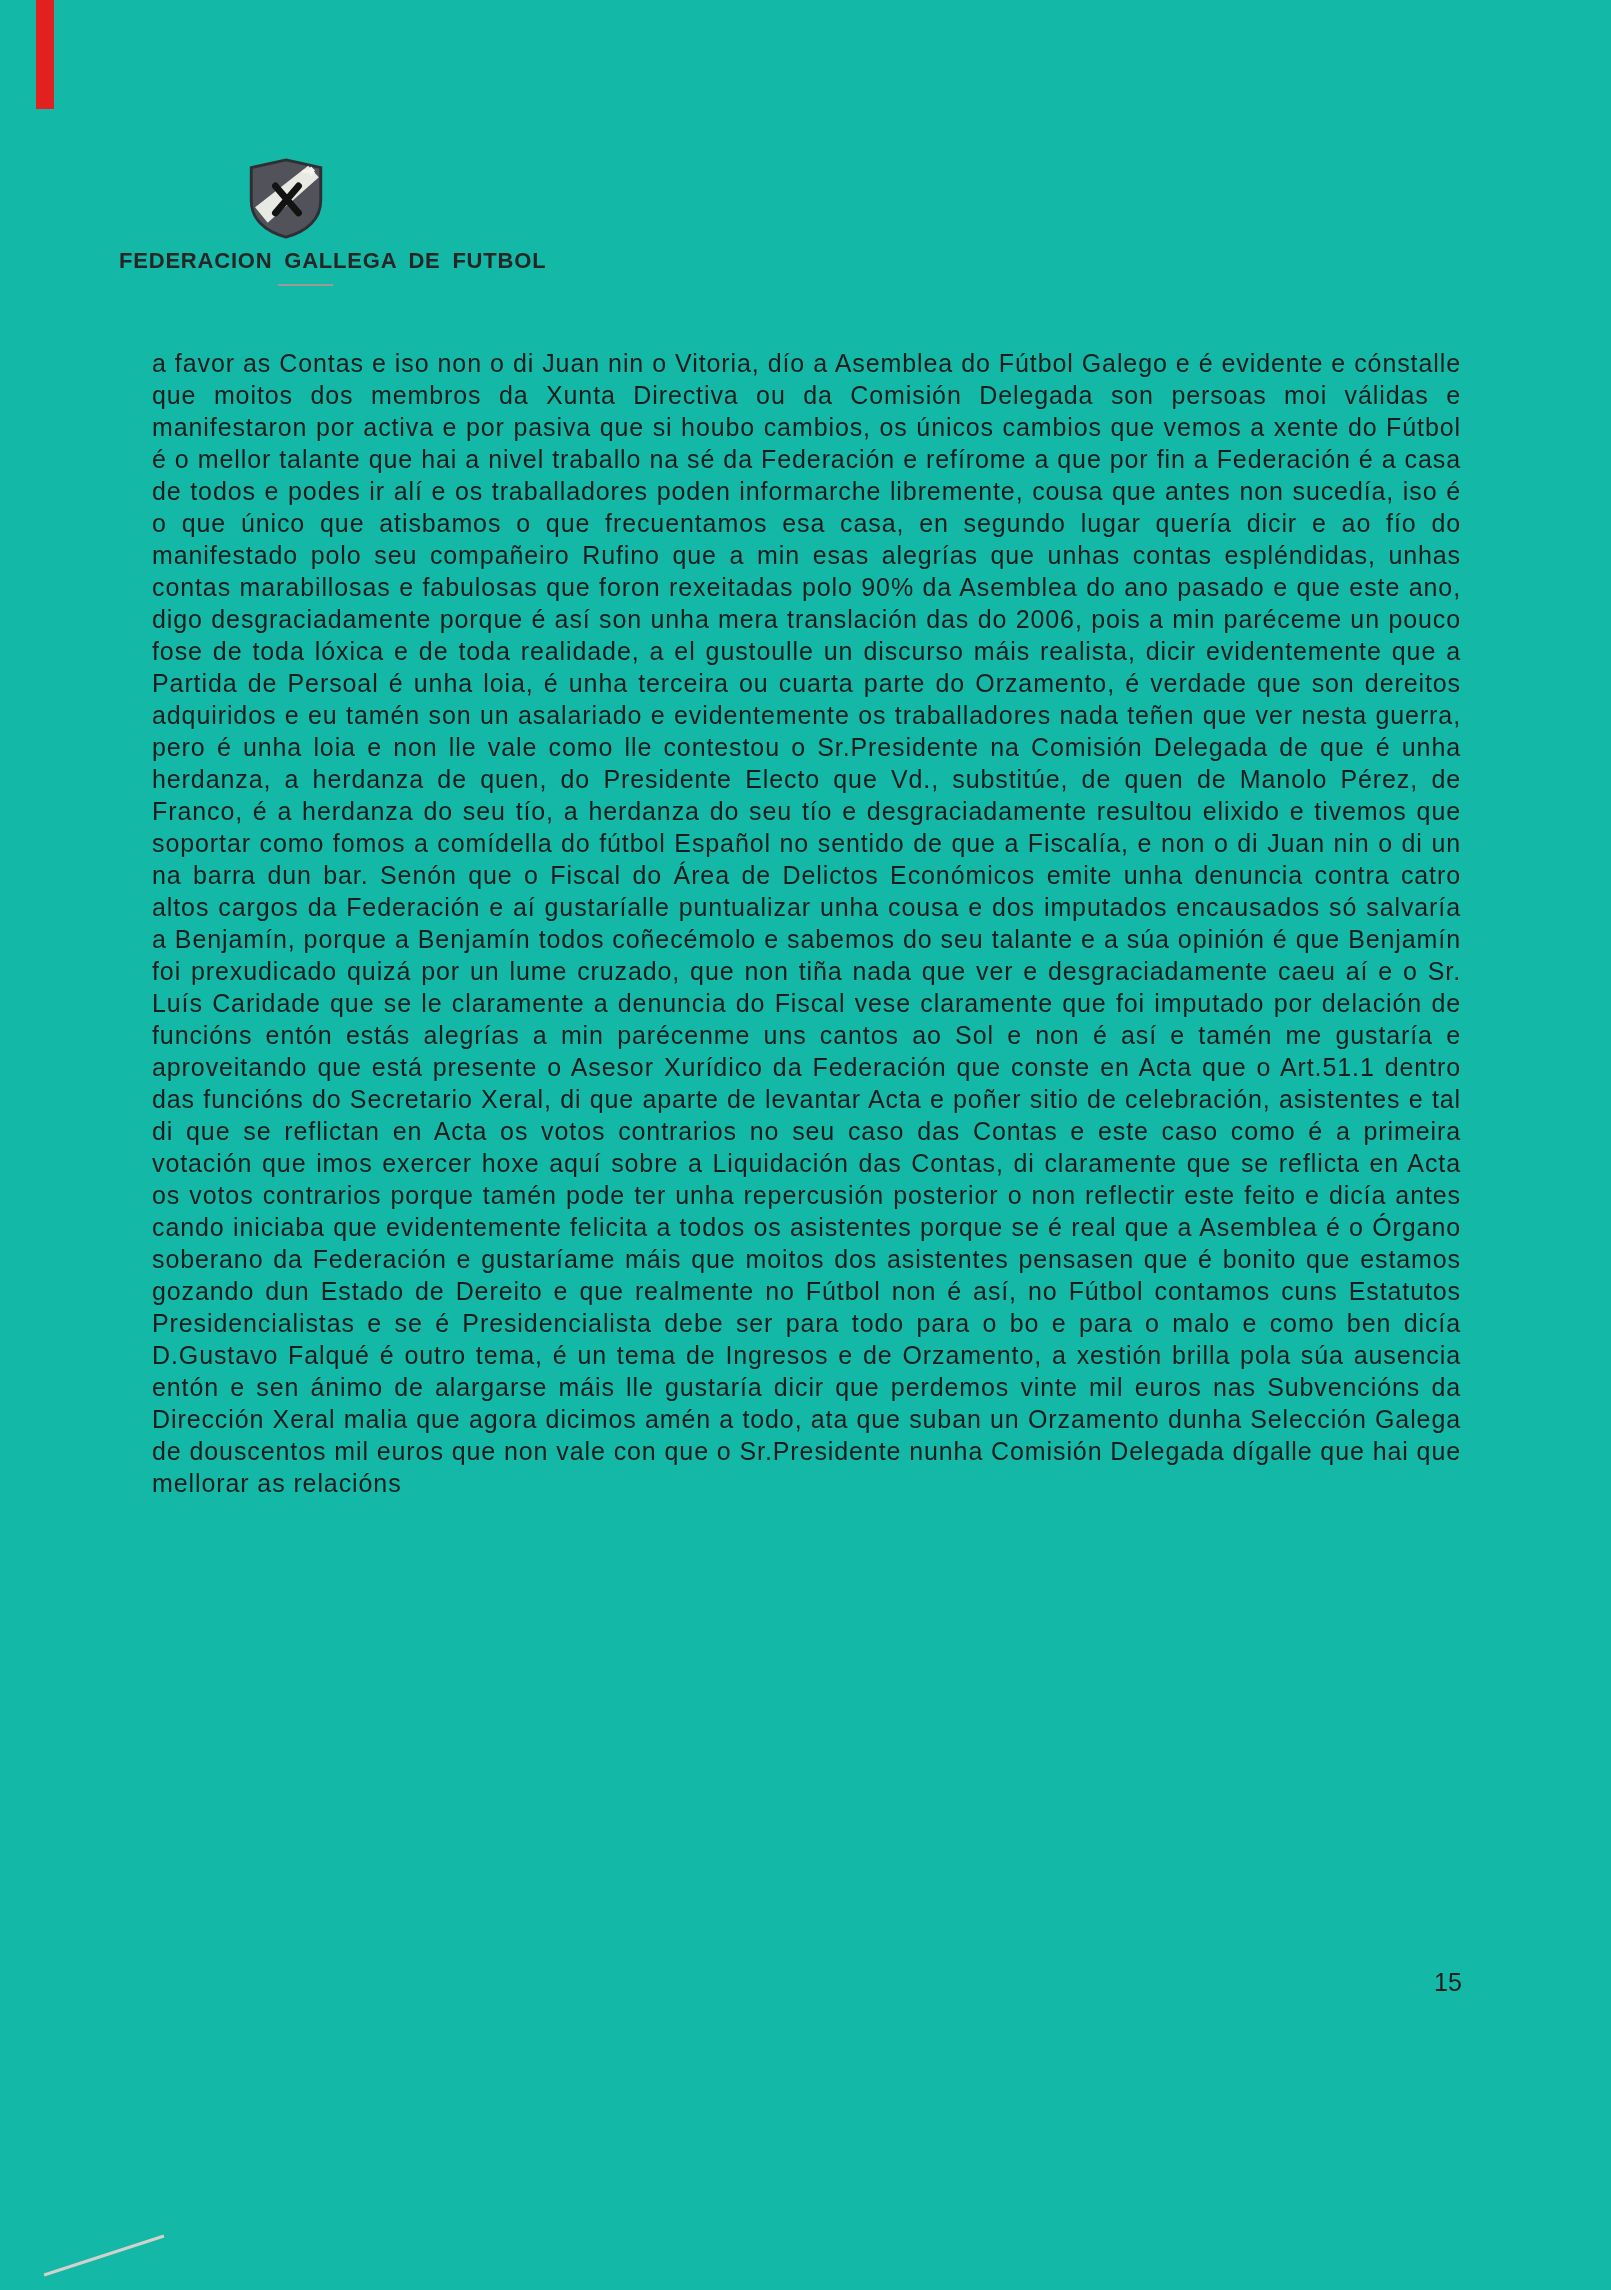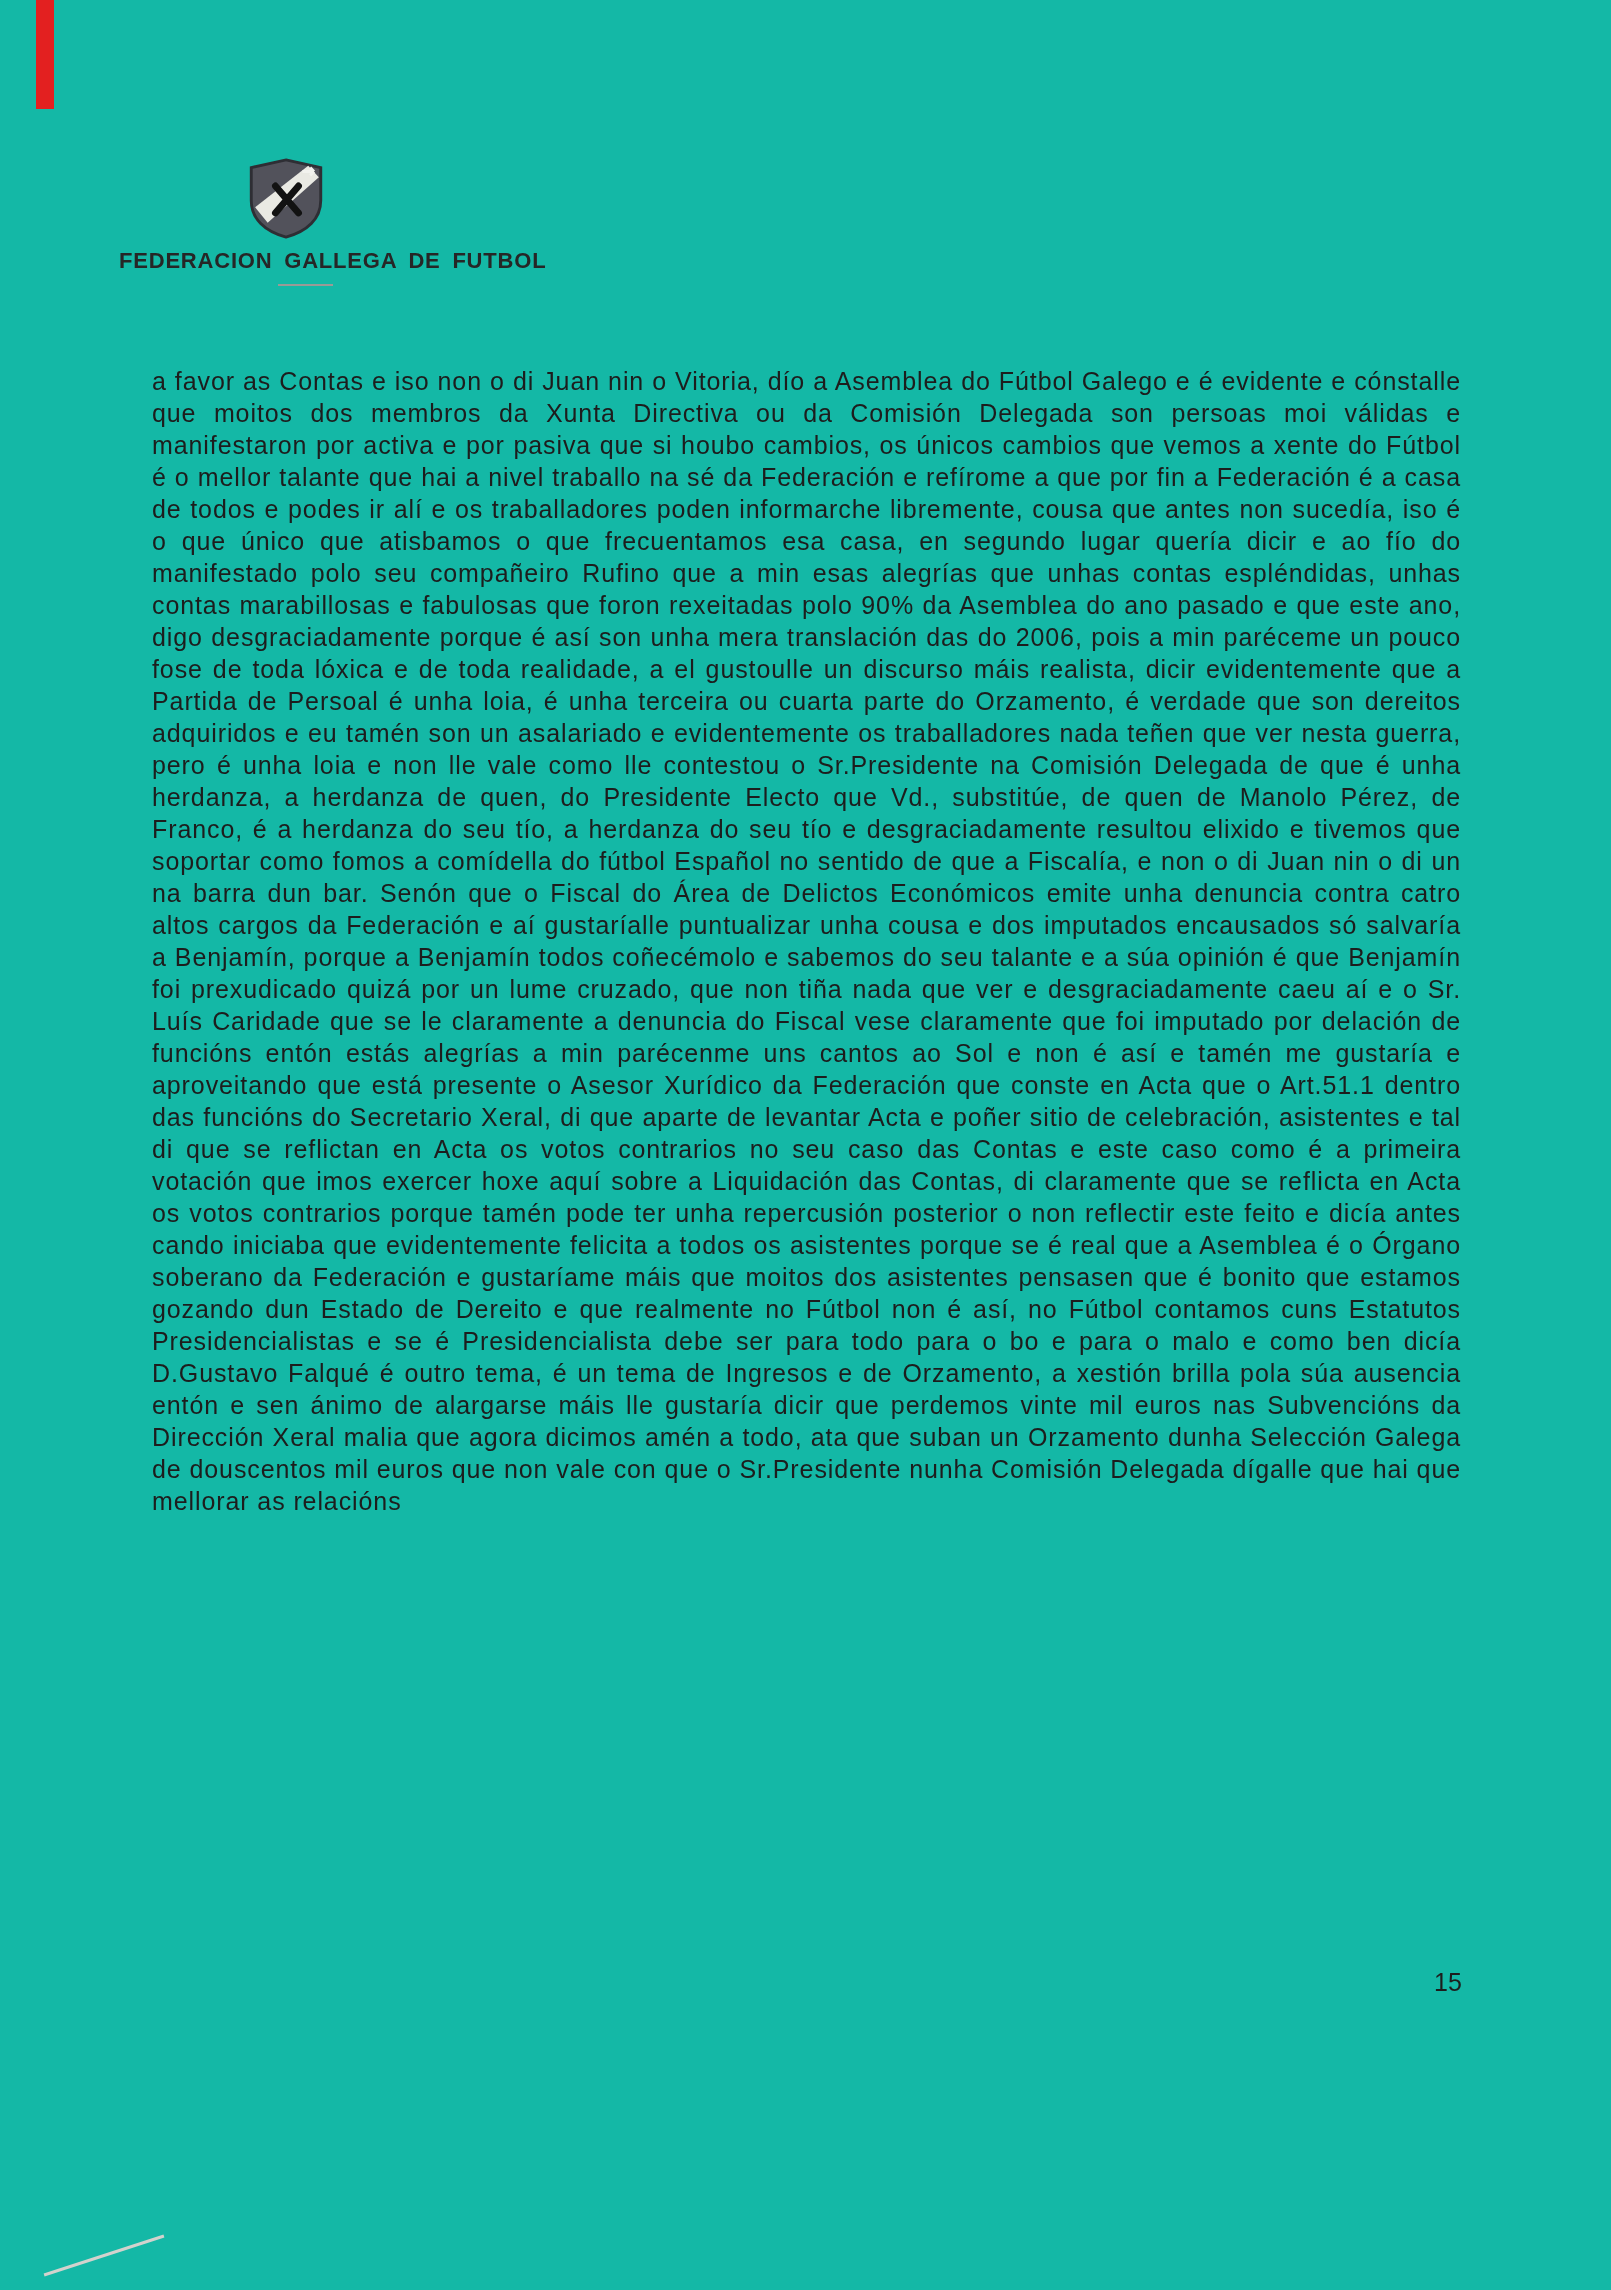--- a/index.html
+++ b/index.html
@@ -48,21 +48,21 @@
     position: absolute;
     left: 278px;
     top: 284px;
     width: 55px;
     height: 1.9px;
     background: #9a9a96;
   }
   .body-text {
     position: absolute;
     left: 152px;
-    top: 365px;
+    top: 347px;
     width: 1309px;
     font-size: 25px;
     line-height: 32px;
     letter-spacing: 0.9px;
     text-align: justify;
     color: #1d1d1d;
   }
   .page-number {
     position: absolute;
     left: 1434px;

